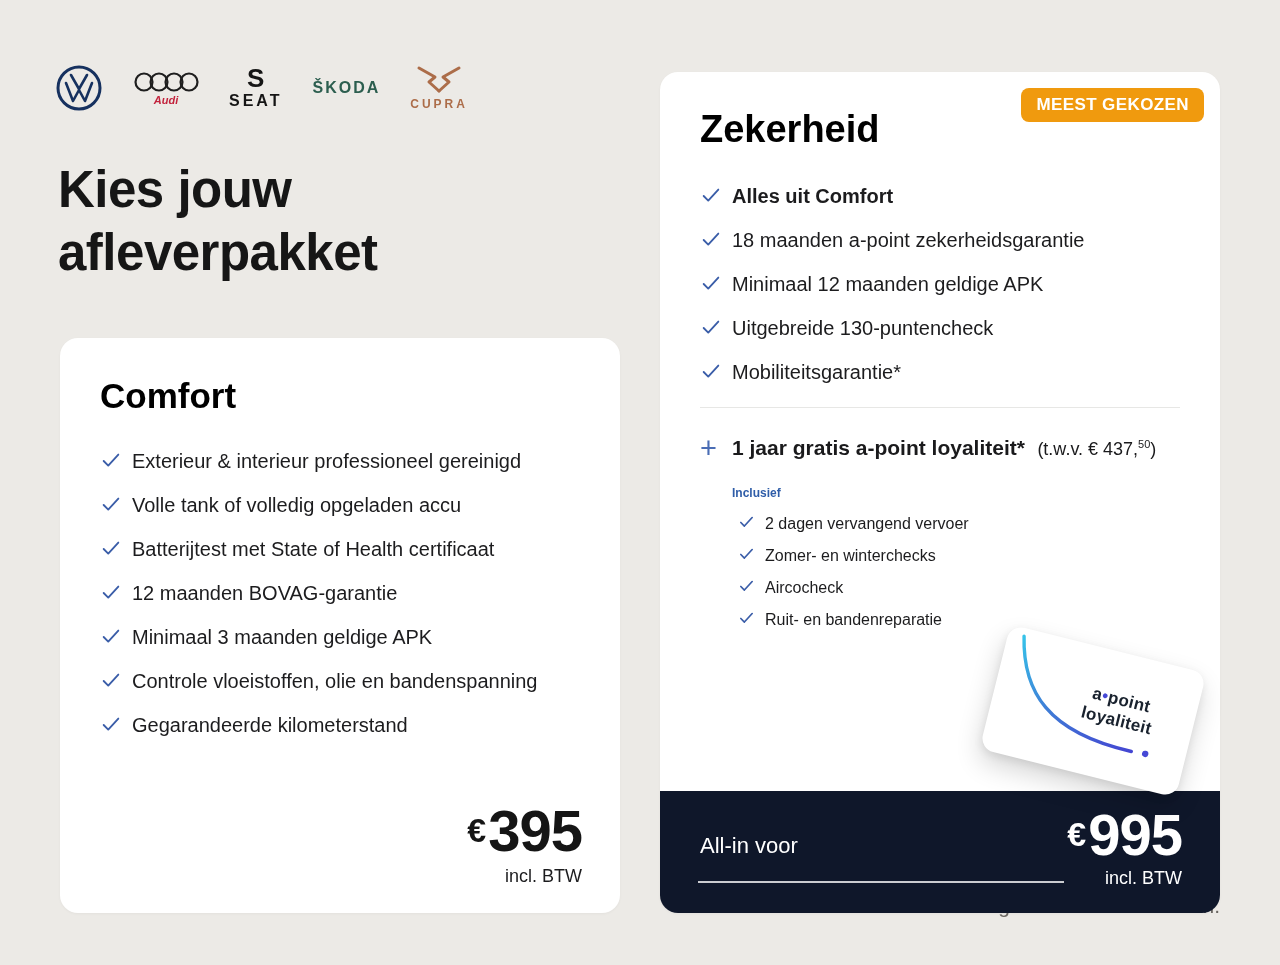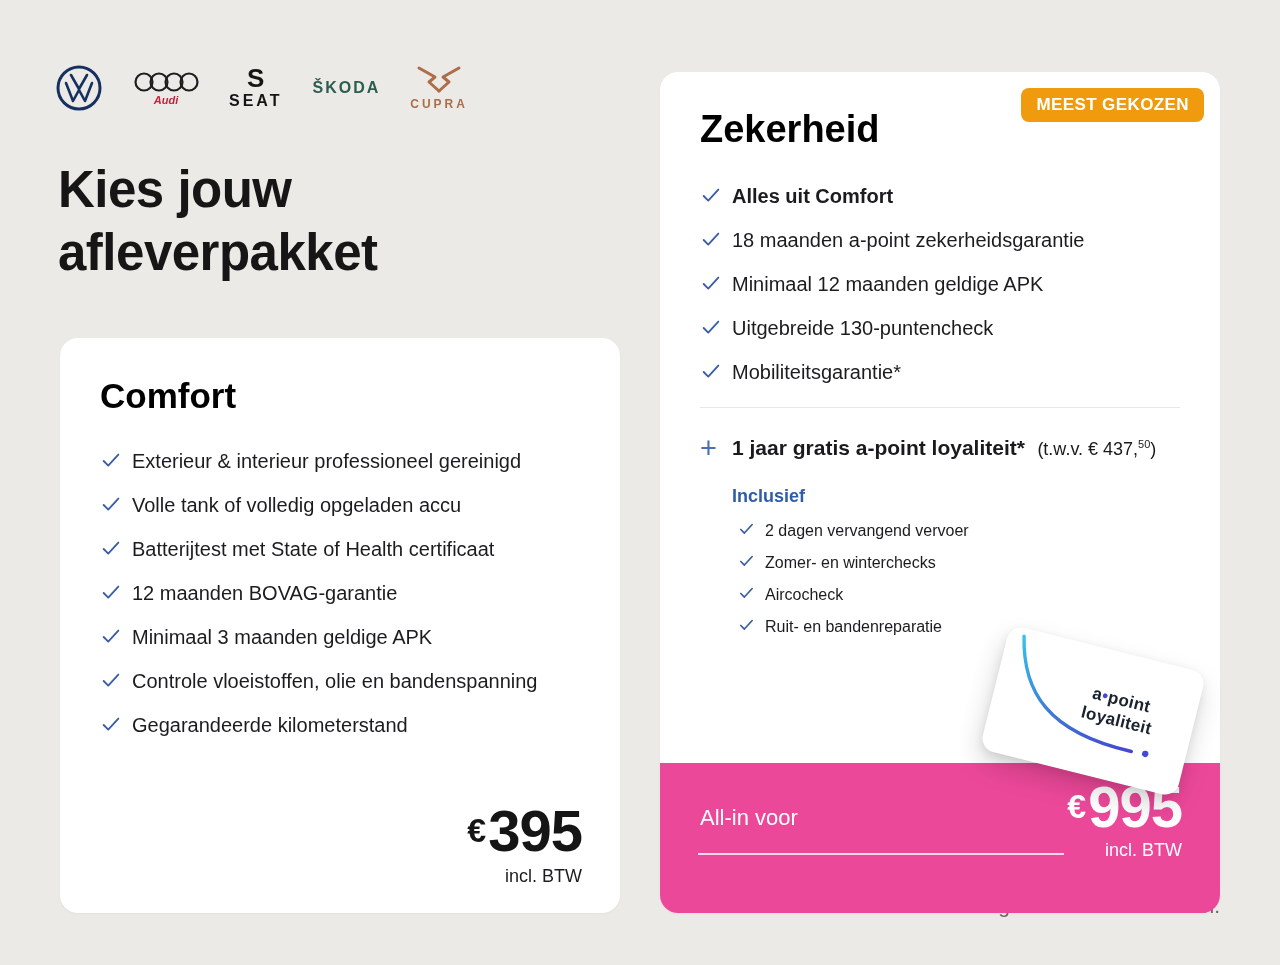--- a/index.html
+++ b/index.html
@@ -63,43 +63,43 @@
 
   
   .divider { height:1px; background:#E7E7E5; margin:20px 40px 0 40px; }
 
   .loyalty-row { display:flex; align-items:flex-start; margin:26px 40px 0 40px; }
   .plus-icon { flex:0 0 32px; font-size:29px; line-height:28px; font-weight:400; color:#4A6DB5; }
   .loyalty-title { font-size:21px; font-weight:700; color:#1A1A1C; line-height:28px; }
   .loyalty-value { font-size:18px; font-weight:400; color:#1A1A1C; margin-left:8px; }
   .loyalty-value sup { font-size:11px; }
 
-  .inclusief { margin:24px 0 0 72px; font-size:18px; font-weight:700; color:#2F5DA8; }
+  .inclusief { margin:24px 0 0 72px; font-size:12px; font-weight:700; color:#2F5DA8; }
   .sub-list { margin:12px 0 0 78px; }
   .sub-item { display:flex; align-items:center; margin-bottom:9px; }
   .sub-check { flex:0 0 27px; padding-top:2px; }
   .sub-text { font-size:16px; line-height:21px; color:#1C1C1E; }
 
   
   .loyal-card {
     position:absolute; top:575px; right:26px; width:202px; height:128px;
     background:#fff; border-radius:14px;
     transform:rotate(14deg);
     box-shadow:0 12px 26px rgba(0,0,0,0.16), 0 3px 8px rgba(0,0,0,0.08);
     z-index:3;
   }
   .loyal-svg { position:absolute; left:0; top:0; }
   .loyal-text { position:absolute; top:36px; left:70px; width:112px; text-align:center;
     font-size:17px; font-weight:700; color:#19222E; line-height:21px; letter-spacing:0.3px; }
   .loyal-dot { color:#4649D6; }
 
   
   .zeker-footer {
-    position:absolute; left:0; right:0; bottom:0; height:150px;
-    background:#ec4899; border-radius:0 0 18px 18px; z-index:2;margin-top:40px;
+    position:absolute; left:0; right:0; bottom:0; height:122px;
+    background:#0f172a; border-radius:0 0 18px 18px; z-index:2;margin-top:40px;
   }
   .footer-label { position:absolute; left:40px; top:42px; font-size:22px; color:#fff; }
   .footer-line { position:absolute; left:38px; top:90px; width:366px; height:2px;
     background:rgba(255,255,255,0.78); }
   .footer-price { position:absolute; right:38px; top:10px; text-align:right; }
   .footer-price .price-line { align-items:center; }
   .footer-euro { font-size:34px; font-weight:700; color:#fff; margin-right:2px; }
   .footer-amount { font-size:58px; font-weight:700; color:#fff; letter-spacing:-1px; }
   .footer-note { font-size:18px; color:#fff; margin-top:0px; }
 

